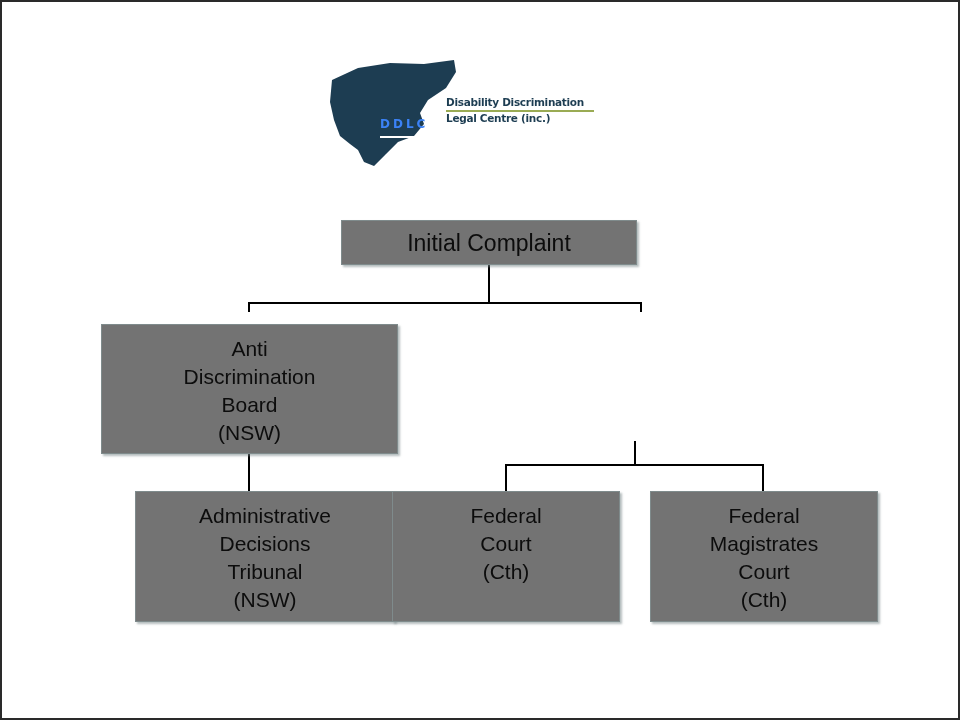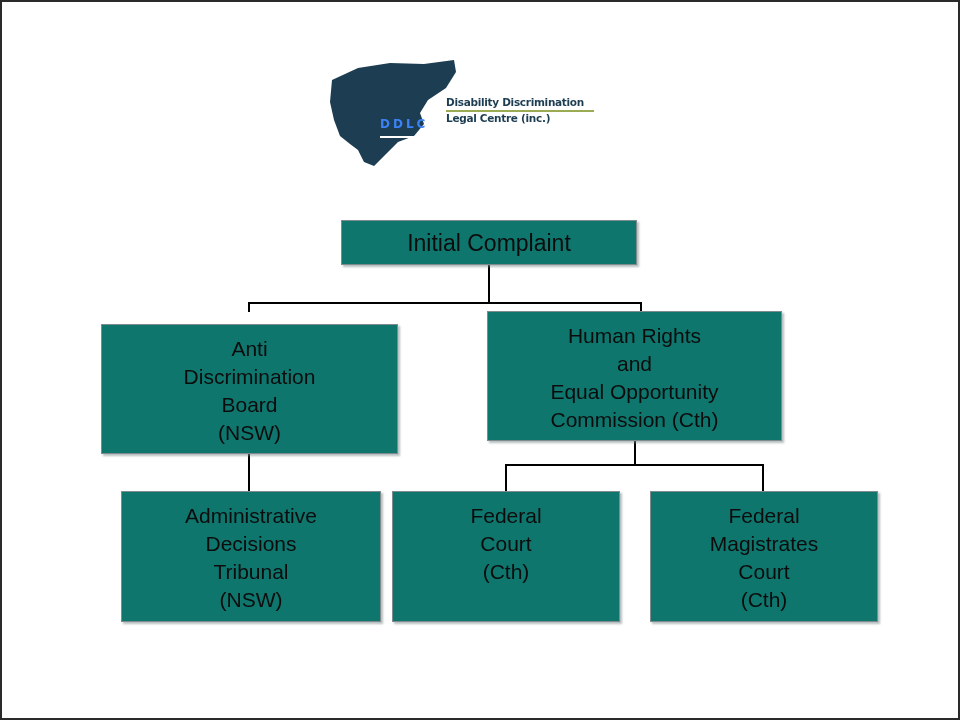--- a/index.html
+++ b/index.html
@@ -97,21 +97,21 @@
   
   .line {
     position: absolute;
     background: #000000;
   }
 
   
   .node {
     position: absolute;
     box-sizing: border-box;
-    background: #0f766e;
+    background: #737373;
     border: 1px solid #7f8b8c;
     box-shadow: 2px 2px 2px rgba(120,135,136,0.55);
     display: flex;
     align-items: center;
     justify-content: center;
     text-align: center;
     color: #0c0c0c;
     font-size: 21px;
     line-height: 28px;
     font-family: "Liberation Sans", sans-serif;
@@ -159,26 +159,22 @@
   <div class="line" style="left:505px; top:464px; width:2px; height:28px;"></div>
   <div class="line" style="left:762px; top:464px; width:2px; height:28px;"></div>
 
   <div class="node" style="left:341px; top:220px; width:296px; height:45px; font-size:23px;">Initial Complaint</div>
 
   <div class="node top-aligned" style="left:101px; top:324px; width:297px; height:130px;">Anti
 Discrimination
 Board
 (NSW)</div>
 
-  <div class="node top-aligned" style="left:487px; top:311px; width:295px; height:130px;">Human Rights
-and
-Equal Opportunity
-Commission (Cth)</div>
 
-  <div class="node top-aligned" style="left:121px; top:491px; width:260px; height:131px;">Administrative
+  <div class="node top-aligned" style="left:135px; top:491px; width:260px; height:131px;">Administrative
 Decisions
 Tribunal
 (NSW)</div>
 
   <div class="node top-aligned" style="left:392px; top:491px; width:228px; height:131px;">Federal
 Court
 (Cth)</div>
 
   <div class="node top-aligned" style="left:650px; top:491px; width:228px; height:131px;">Federal
 Magistrates

